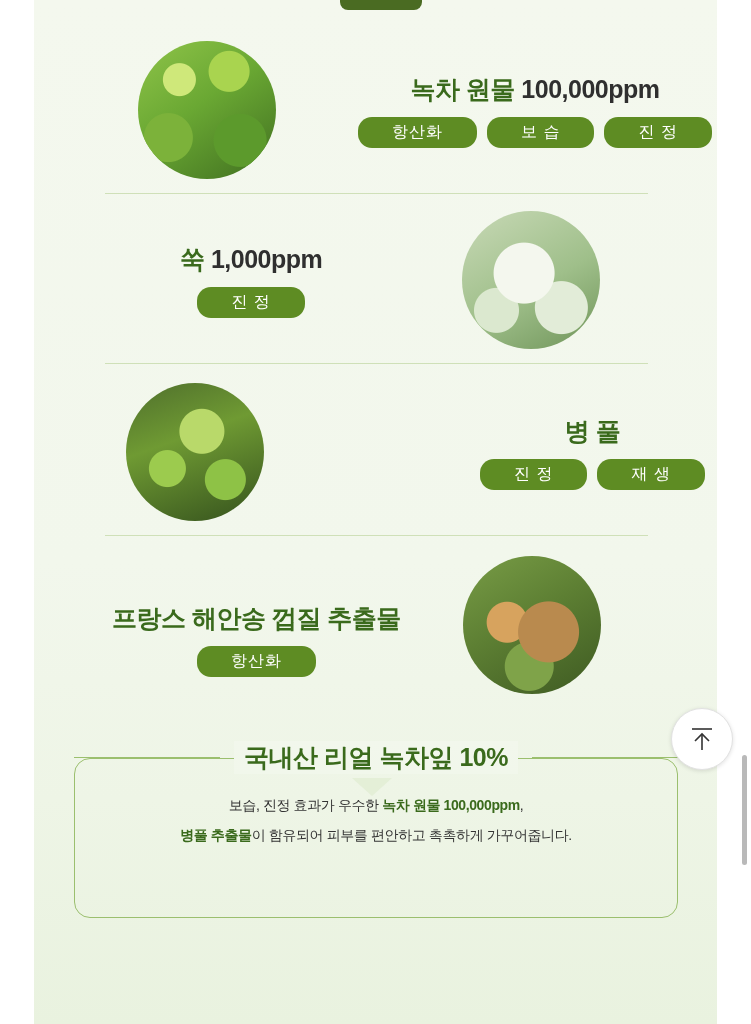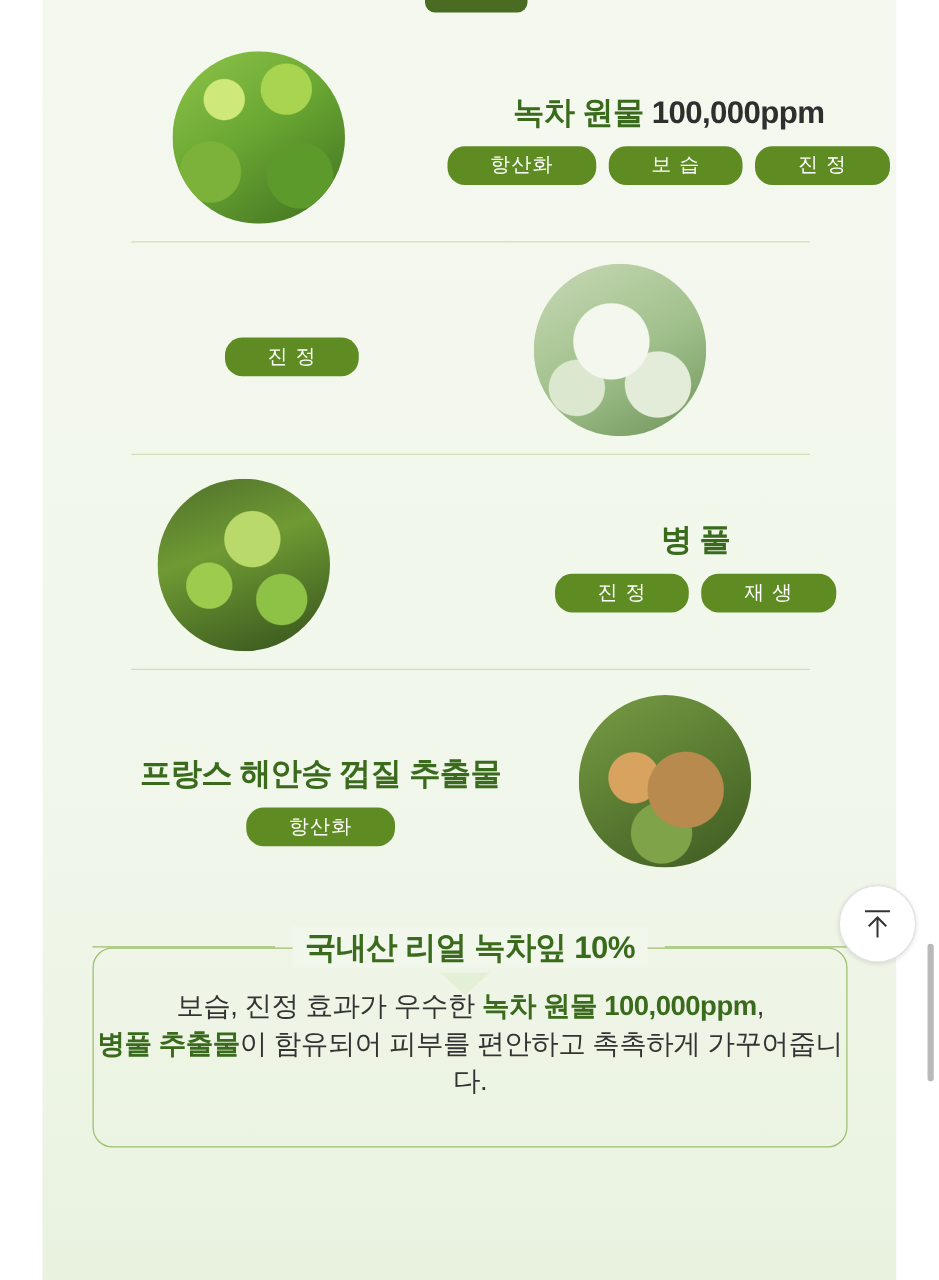--- a/index.html
+++ b/index.html
@@ -92,21 +92,21 @@
     background: linear-gradient(to bottom, #f2f7ec, #f1f7eb);
     padding: 0 10px;
     white-space: nowrap;
     letter-spacing: -0.5px;
   }
   .ttl-line { height: 1px; background: #9bbf6e; flex: 1 1 auto; }
   .summary-text {
     position: absolute;
     left: 74px; top: 790px; width: 604px;
     text-align: center;
-    font-size: 22px;
+    font-size: 14px;
     line-height: 30px;
     color: #333333;
     letter-spacing: -0.4px;
   }
   .summary-text b { color: #3a6a1c; }
 
   
   .top-btn {
     position: absolute;
     right: 18px; bottom: 26px;
@@ -154,36 +154,37 @@
         <span class="tag">보 습</span>
         <span class="tag">진 정</span>
       </div>
     </div>
   </div>
 
   <div class="divider" style="top:193px;"></div>
 
   <div class="ing-row" style="top:200px; height:160px;">
     <div class="txt-block" style="margin-left:146px;">
+      <div class="ing-name"><span class="hl">쑥 </span><span>1,000ppm</span></div>
       <div class="tags">
         <span class="tag">진 정</span>
       </div>
     </div>
     <div class="photo" style="margin-left:140px;">
       <div class="inner" style="background:
         radial-gradient(circle at 45% 45%, #f4f7ee 0 30px, transparent 31px),
         radial-gradient(circle at 72% 70%, #e2ecd8 0 26px, transparent 27px),
         radial-gradient(circle at 25% 72%, #dbe8cf 0 22px, transparent 23px),
         linear-gradient(150deg, #c8d9b6 0%, #9fbf8a 55%, #6f9459 100%);"></div>
     </div>
   </div>
 
   <div class="divider" style="top:363px;"></div>
 
-  <div class="ing-row left-img" style="top:372px; height:160px;">
+  <div class="ing-row left-img" style="top:372px; height:160px;gap:36px;">
     <div class="photo" style="margin-left:92px;">
       <div class="inner" style="background:
         radial-gradient(circle at 55% 35%, #b9d96a 0 22px, transparent 23px),
         radial-gradient(circle at 30% 62%, #9ccb4e 0 18px, transparent 19px),
         radial-gradient(circle at 72% 70%, #8ec246 0 20px, transparent 21px),
         linear-gradient(160deg, #4f6f2c 0%, #6f9a33 40%, #35521d 100%);"></div>
     </div>
     <div class="txt-block" style="margin-left:180px;">
       <div class="ing-name"><span class="hl">병 풀</span></div>
       <div class="tags">

